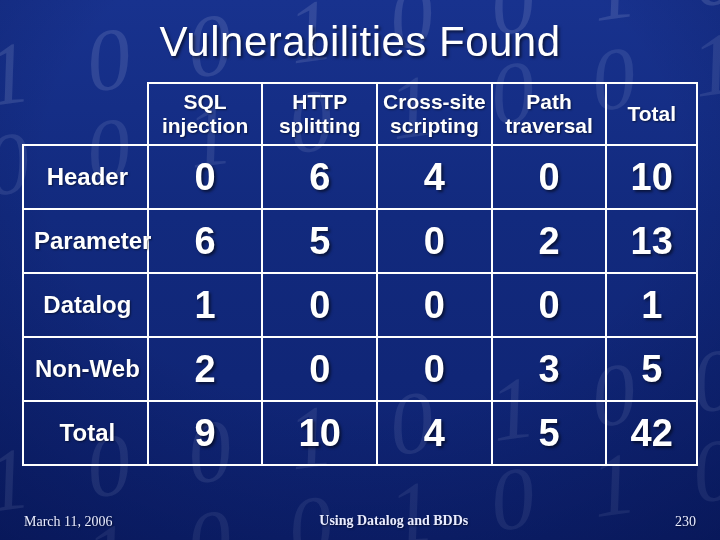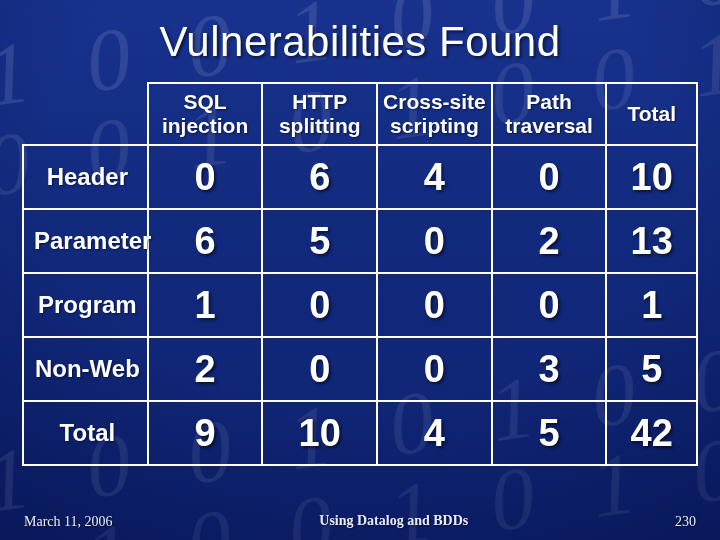--- a/index.html
+++ b/index.html
@@ -175,21 +175,21 @@
         </tr>
         <tr>
           <th class="rowlabel">Parameter</th>
           <td class="val">6</td>
           <td class="val">5</td>
           <td class="val">0</td>
           <td class="val">2</td>
           <td class="val">13</td>
         </tr>
         <tr>
-          <th class="rowlabel">Program</th>
+          <th class="rowlabel">Datalog</th>
           <td class="val">1</td>
           <td class="val">0</td>
           <td class="val">0</td>
           <td class="val">0</td>
           <td class="val">1</td>
         </tr>
         <tr>
           <th class="rowlabel">Non-Web</th>
           <td class="val">2</td>
           <td class="val">0</td>

